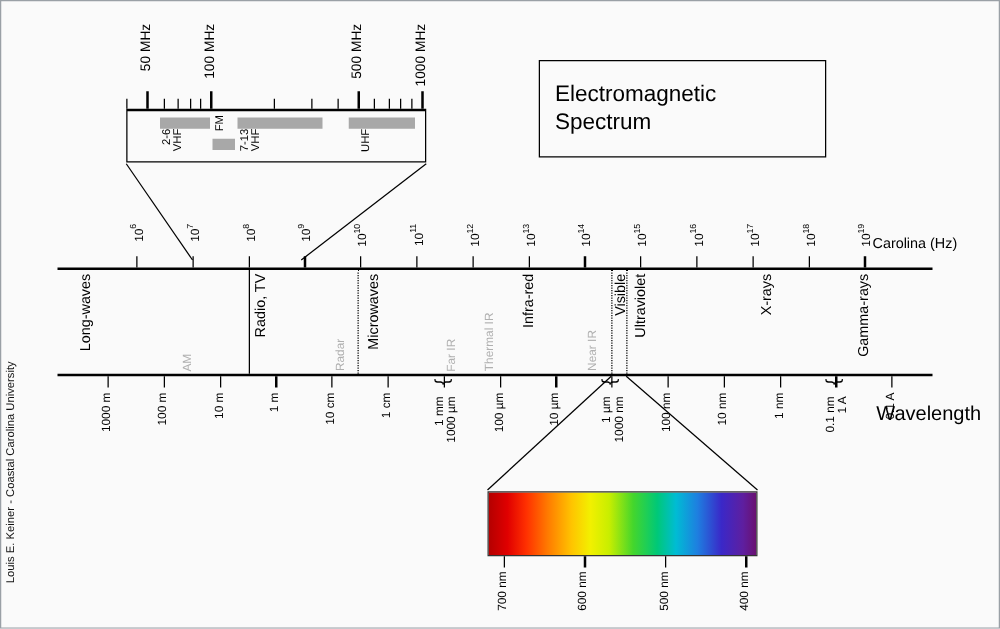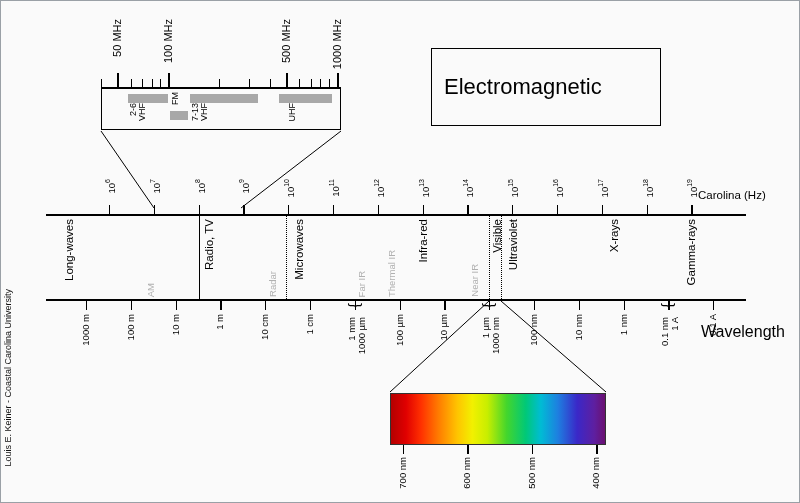--- a/index.html
+++ b/index.html
@@ -7,21 +7,21 @@
   #page{position:relative;width:800px;height:503px;background:#fafafa;
         border:1px solid #9aa0a6;box-sizing:border-box;overflow:hidden;}
 
   .vt{writing-mode:vertical-rl;transform:rotate(180deg);white-space:nowrap;line-height:1;}
 
   
   #title-box{position:absolute;left:430px;top:47px;width:230px;height:78px;
              border:1px solid #000;background:#fafafa;
              display:flex;flex-direction:column;justify-content:center;
              padding-left:12px;box-sizing:border-box;}
-  #title-box div{font-size:22px;color:#000;line-height:1.22;}
+  #title-box div{font-size:18px;color:#000;line-height:1.22;}
 
   
   #credit{position:absolute;left:3px;top:288px;font-size:9px;color:#111;}
 
   
   #inset{position:absolute;left:100px;top:87px;width:240px;height:42px;
          border:1px solid #000;background:#fafafa;box-sizing:border-box;}
   #inset-axis{position:absolute;left:100px;top:86px;width:240px;height:1px;background:#000;}
   .ins-tick{position:absolute;width:1px;background:#000;top:78px;height:8px;}
   .ins-tick.maj{top:72px;height:14px;width:2px;}
@@ -65,20 +65,21 @@
   svg.lines{position:absolute;left:0;top:0;width:800px;height:503px;
             pointer-events:none;overflow:visible;}
 </style>
 </head>
 <body>
 
 <div id="page">
 
   <div id="title-box">
     <div>Electromagnetic</div>
+    <div>Spectrum</div>
   </div>
 
   <div id="credit" class="vt">Louis E. Keiner - Coastal Carolina University</div>
 
   <svg class="lines">
 
     <line x1="100" y1="130" x2="153" y2="207" stroke="#000" stroke-width="1"></line>
     <line x1="340" y1="130" x2="240" y2="207" stroke="#000" stroke-width="1"></line>
 
     <line x1="488" y1="300" x2="389" y2="391" stroke="#000" stroke-width="1"></line>

